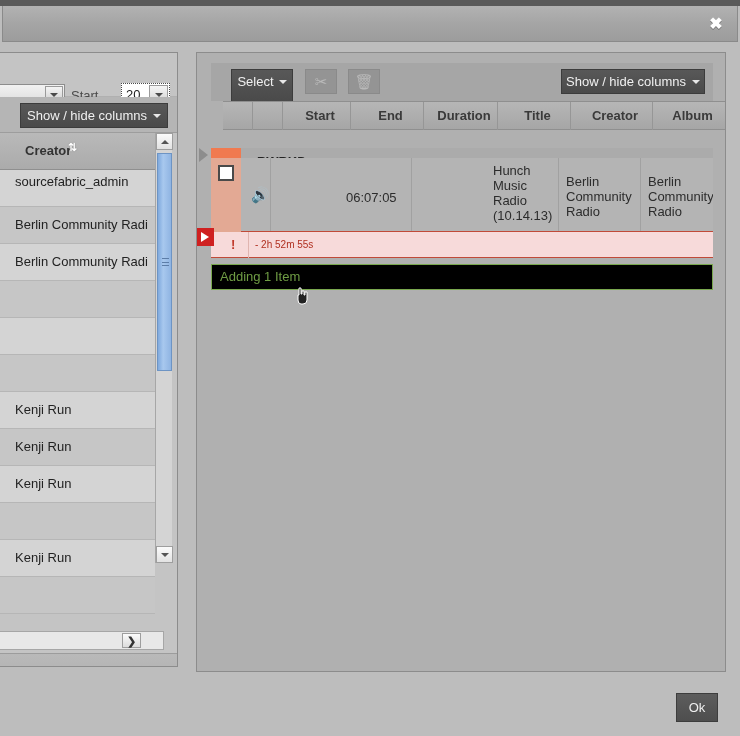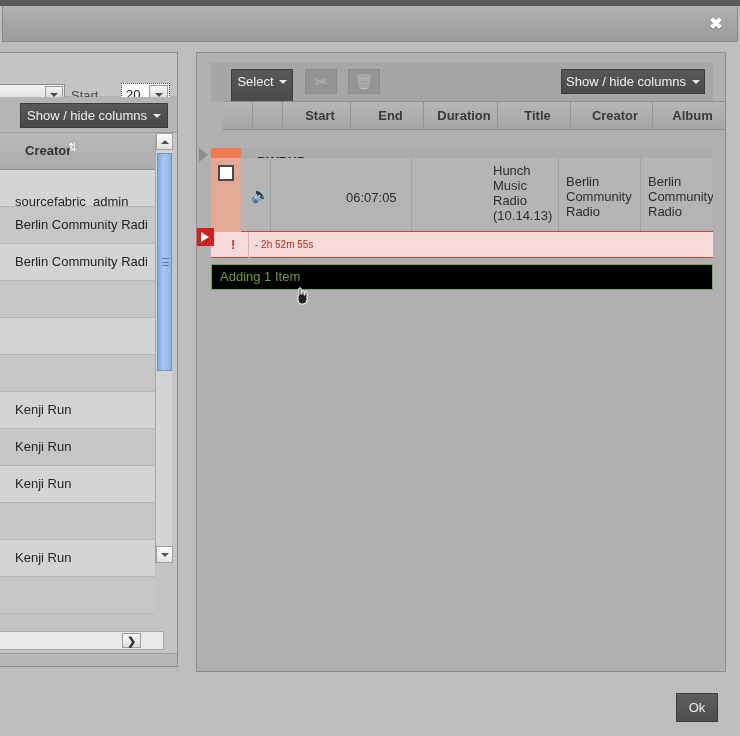--- a/index.html
+++ b/index.html
@@ -357,21 +357,21 @@
       <div class="lp-head">
 
         <div class="cell-creator">
           <span class="sort-icon">⇅</span>
           <span>Creator</span>
         </div>
       </div>
       <div id="lp-rows">
           <div class="lp-row" style="top: 37px; height: 37px; background: rgb(212, 212, 212);">
             <div class="c2">
-              <span style="padding-top: 24px;">sourcefabric_admin</span>
+              <span style="padding-top: 4px;">sourcefabric_admin</span>
             </div>
           </div>
           <div class="lp-row" style="top: 74px; height: 37px; background: rgb(198, 198, 198);">
             <div class="c2">
               <span style="padding-top: 10px;">Berlin Community Radi</span>
             </div>
           </div>
           <div class="lp-row" style="top: 111px; height: 37px; background: rgb(212, 212, 212);">
             <div class="c2">
               <span style="padding-top: 10px;">Berlin Community Radi</span>

